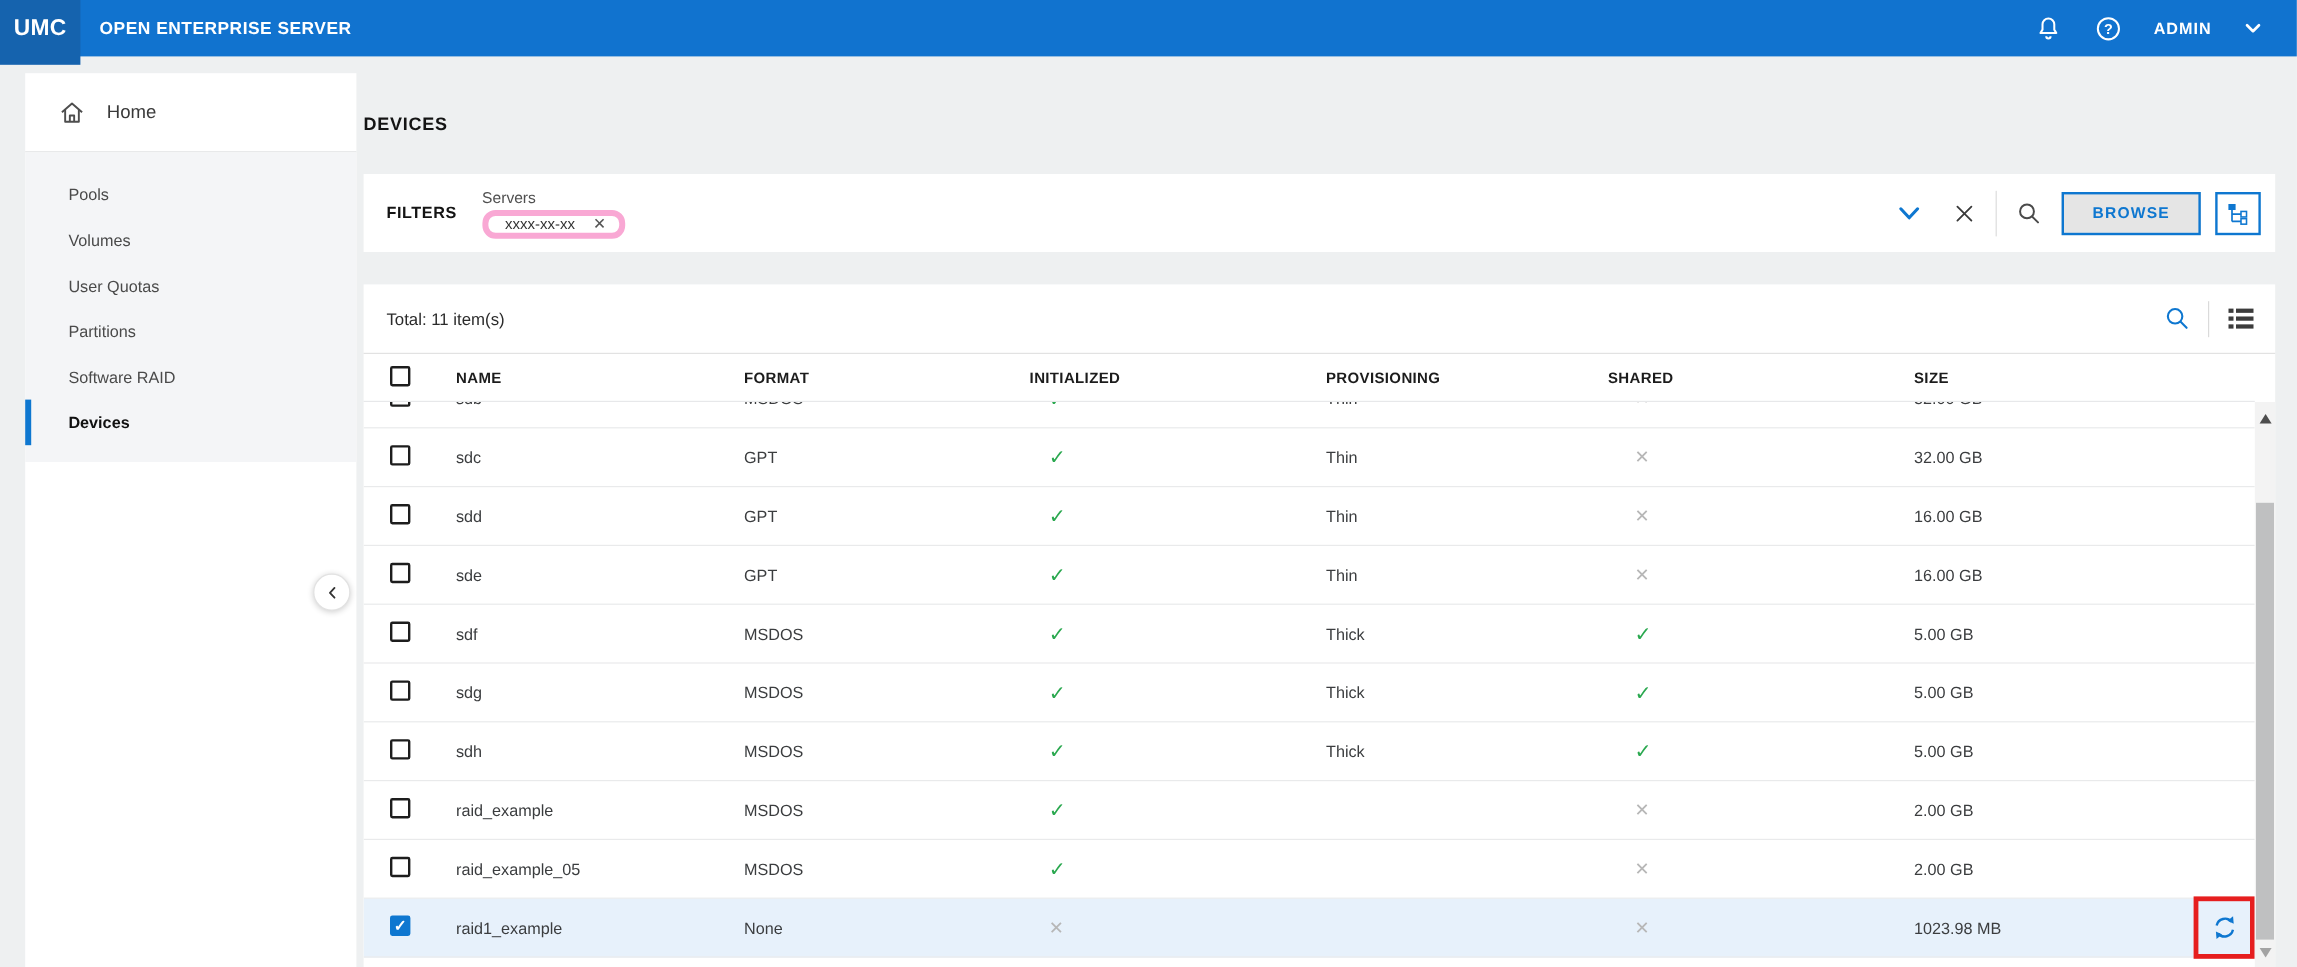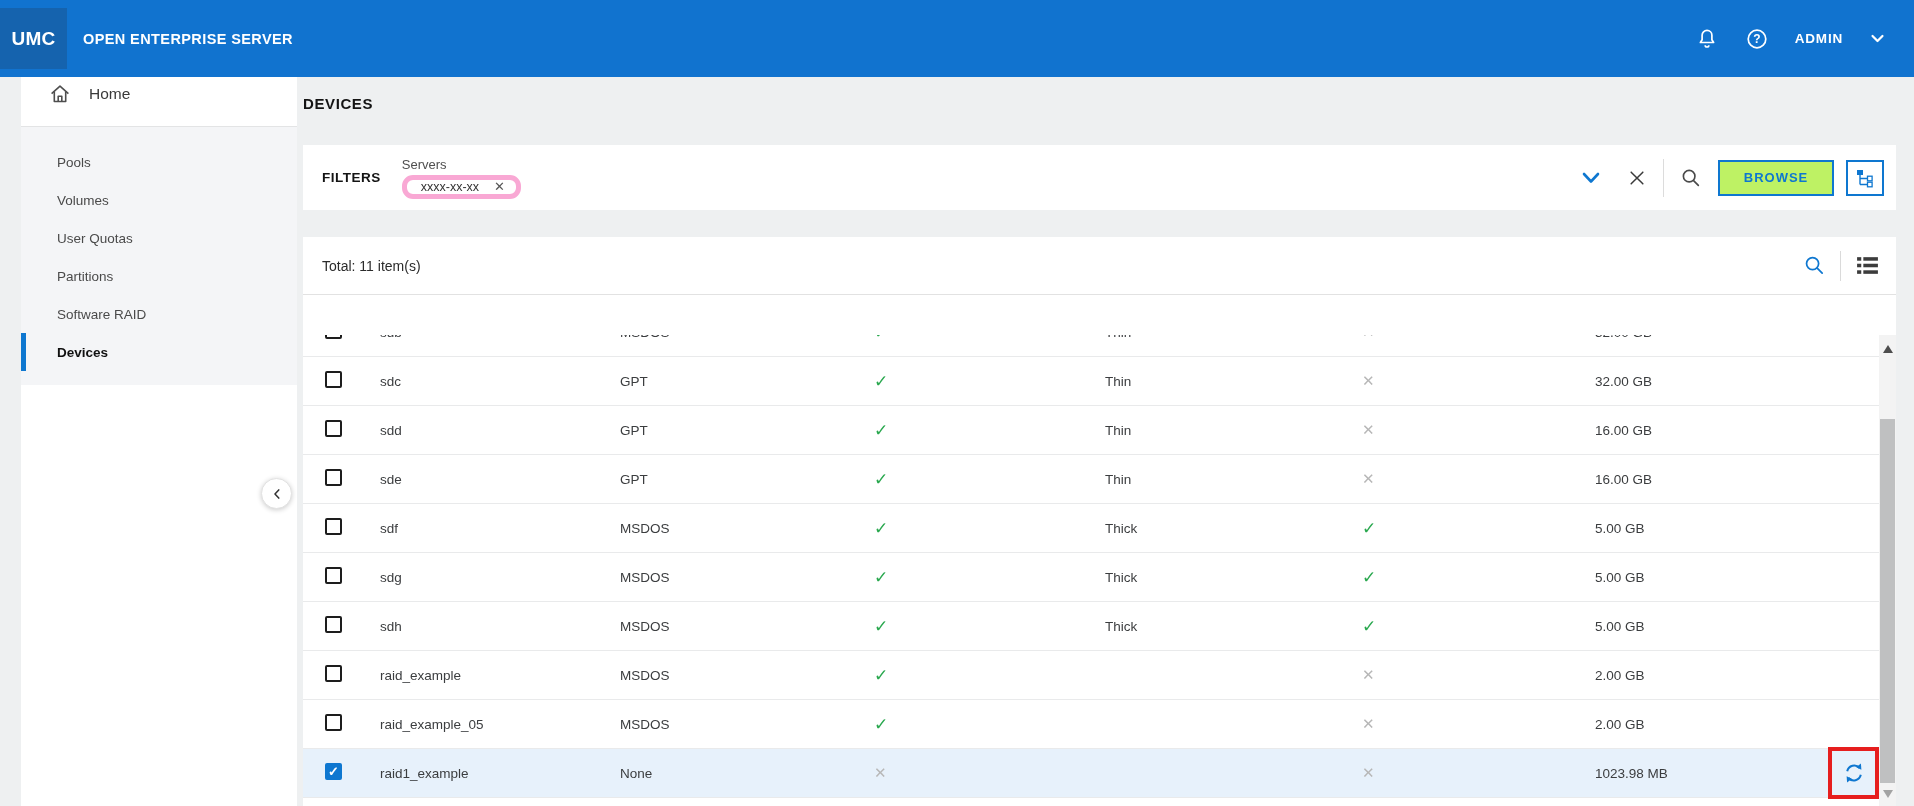--- a/index.html
+++ b/index.html
@@ -5,21 +5,21 @@
   * { margin:0; padding:0; box-sizing:border-box; }
   html,body { width:1914px; height:806px; overflow:hidden;
     font-family:"Liberation Sans", sans-serif; background:#eef0f1; }
   :root{
     --topbar:#1173cf; --logobox:#1563ae; --accent:#0e77d0; --green:#2aa84f;
     --cross:#b7b7b7; --red:#e61e1e; --rowsel:#e7f1fb;
   }
   svg{display:block;}
 
   
-  .topbar{position:absolute;left:0;top:0;width:100%;height:77px;background:var(--topbar);
+  .topbar{position:absolute;left:0;top:0;width:100%;height:47px;background:var(--topbar);
     display:flex;align-items:center;z-index:10;}
   .logo-box{width:67px;height:61px;background:var(--logobox);display:flex;align-items:center;
     justify-content:center;color:#fff;font-weight:bold;font-size:19px;letter-spacing:.3px;}
   .product{color:#fff;font-weight:bold;font-size:14.5px;letter-spacing:.4px;margin-left:16px;}
   .topbar-right{margin-left:auto;display:flex;align-items:center;gap:26px;padding-right:28px;color:#fff;}
   .tb-icon{width:24px;height:24px;color:#fff;cursor:pointer;}
   .username{font-weight:bold;font-size:13.5px;letter-spacing:.8px;}
   .user-chevron{width:17px;height:17px;}
 
   
@@ -49,21 +49,21 @@
   .f-group{margin-left:21px;display:flex;flex-direction:column;}
   .f-label{font-size:13px;color:#4f4f4f;margin-bottom:3px;}
   .f-chip{height:24px;border:5px solid #f9a8d4;border-radius:11px;padding:0 11px 0 14px;
     display:flex;align-items:center;gap:15px;font-size:12.5px;color:#333;width:max-content;}
   .chip-x{color:#555;font-size:13px;cursor:pointer;line-height:1;}
   .f-right{margin-left:auto;display:flex;align-items:center;padding-right:12px;}
   .f-chevron{width:24px;height:24px;color:var(--accent);cursor:pointer;}
   .f-clear{width:20px;height:20px;color:#3a3a3a;cursor:pointer;margin-left:24px;}
   .vdiv{width:1px;height:38px;background:#dcdcdc;margin:0 16px;}
   .f-search{width:22px;height:22px;color:#4a4a4a;cursor:pointer;}
-  .browse-btn{margin-left:16px;width:116px;height:36px;border:2px solid var(--accent);background:#bef264;
+  .browse-btn{margin-left:16px;width:116px;height:36px;border:2px solid var(--accent);background:#e5e5e5;
     color:var(--accent);font-family:inherit;font-weight:bold;font-size:13px;letter-spacing:1px;cursor:pointer;}
   .tree-btn{margin-left:12px;width:38px;height:36px;border:2px solid var(--accent);background:#fff;
     color:var(--accent);display:flex;align-items:center;justify-content:center;cursor:pointer;}
 
   
   .table-card{position:absolute;left:27px;right:18px;top:176px;bottom:0;background:#fff;}
   .t-toolbar{height:58px;display:flex;align-items:center;border-bottom:1px solid #e2e2e2;
     padding:0 16px 0 19px;}
   .t-total{font-size:14px;color:#2b2b2b;}
   .t-tools{margin-left:auto;display:flex;align-items:center;}
@@ -220,20 +220,29 @@
               <rect x="8" y="4" width="14" height="3.4"></rect>
             <rect x="2" y="10.3" width="4" height="3.4"></rect>
               <rect x="8" y="10.3" width="14" height="3.4"></rect>
             <rect x="2" y="16.6" width="4" height="3.4"></rect>
               <rect x="8" y="16.6" width="14" height="3.4"></rect>
           </svg>
         </span>
       </div>
     </div>
 
+    <div class="t-head grid-cols">
+      <div><span class="checkbox"></span></div>
+      <div>NAME</div>
+      <div>FORMAT</div>
+      <div>INITIALIZED</div>
+      <div>PROVISIONING</div>
+      <div>SHARED</div>
+      <div>SIZE</div>
+    </div>
 
     <div class="t-body" id="table-body">
         <div class="trow grid-cols">
     <div class="cell c-check"><span class="checkbox"></span></div>
     <div class="cell c-name">sdb</div>
     <div class="cell c-format">MSDOS</div>
     <div class="cell c-init"><span class="glyph g-true">✓</span></div>
     <div class="cell c-prov">Thin</div>
     <div class="cell c-shared"><span class="glyph g-false">✕</span></div>
     <div class="cell c-size">32.00 GB</div>

